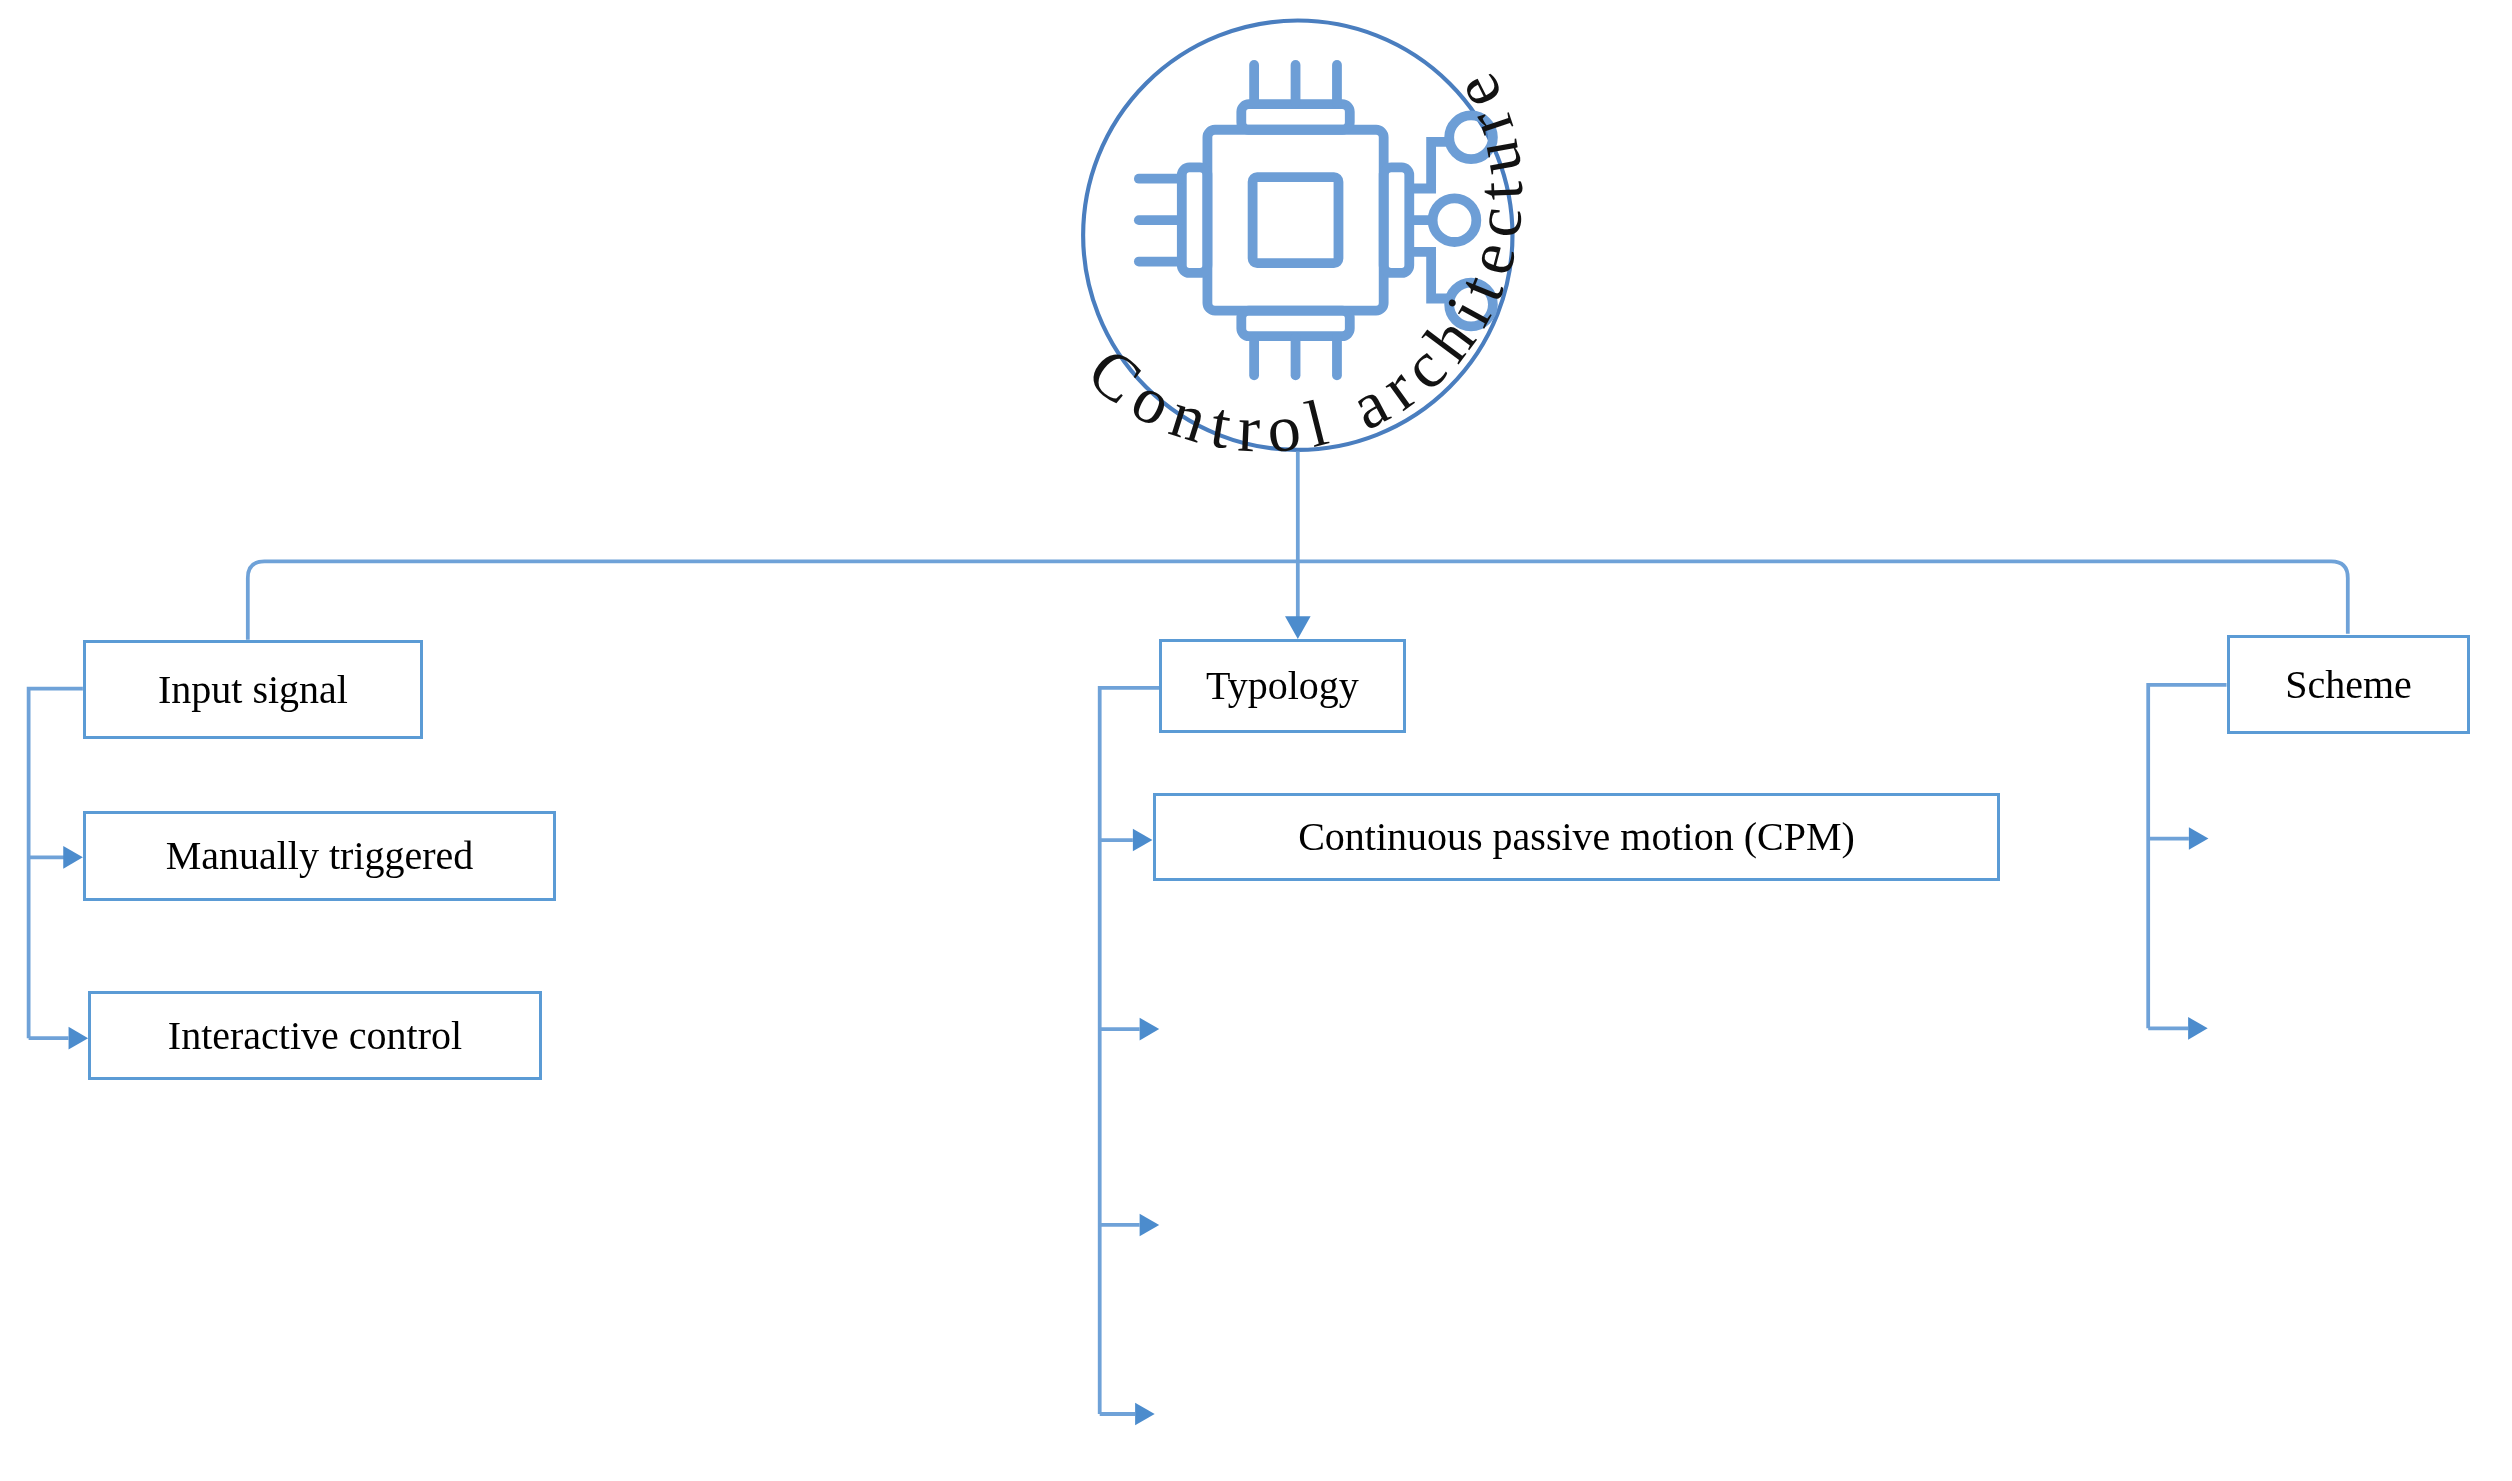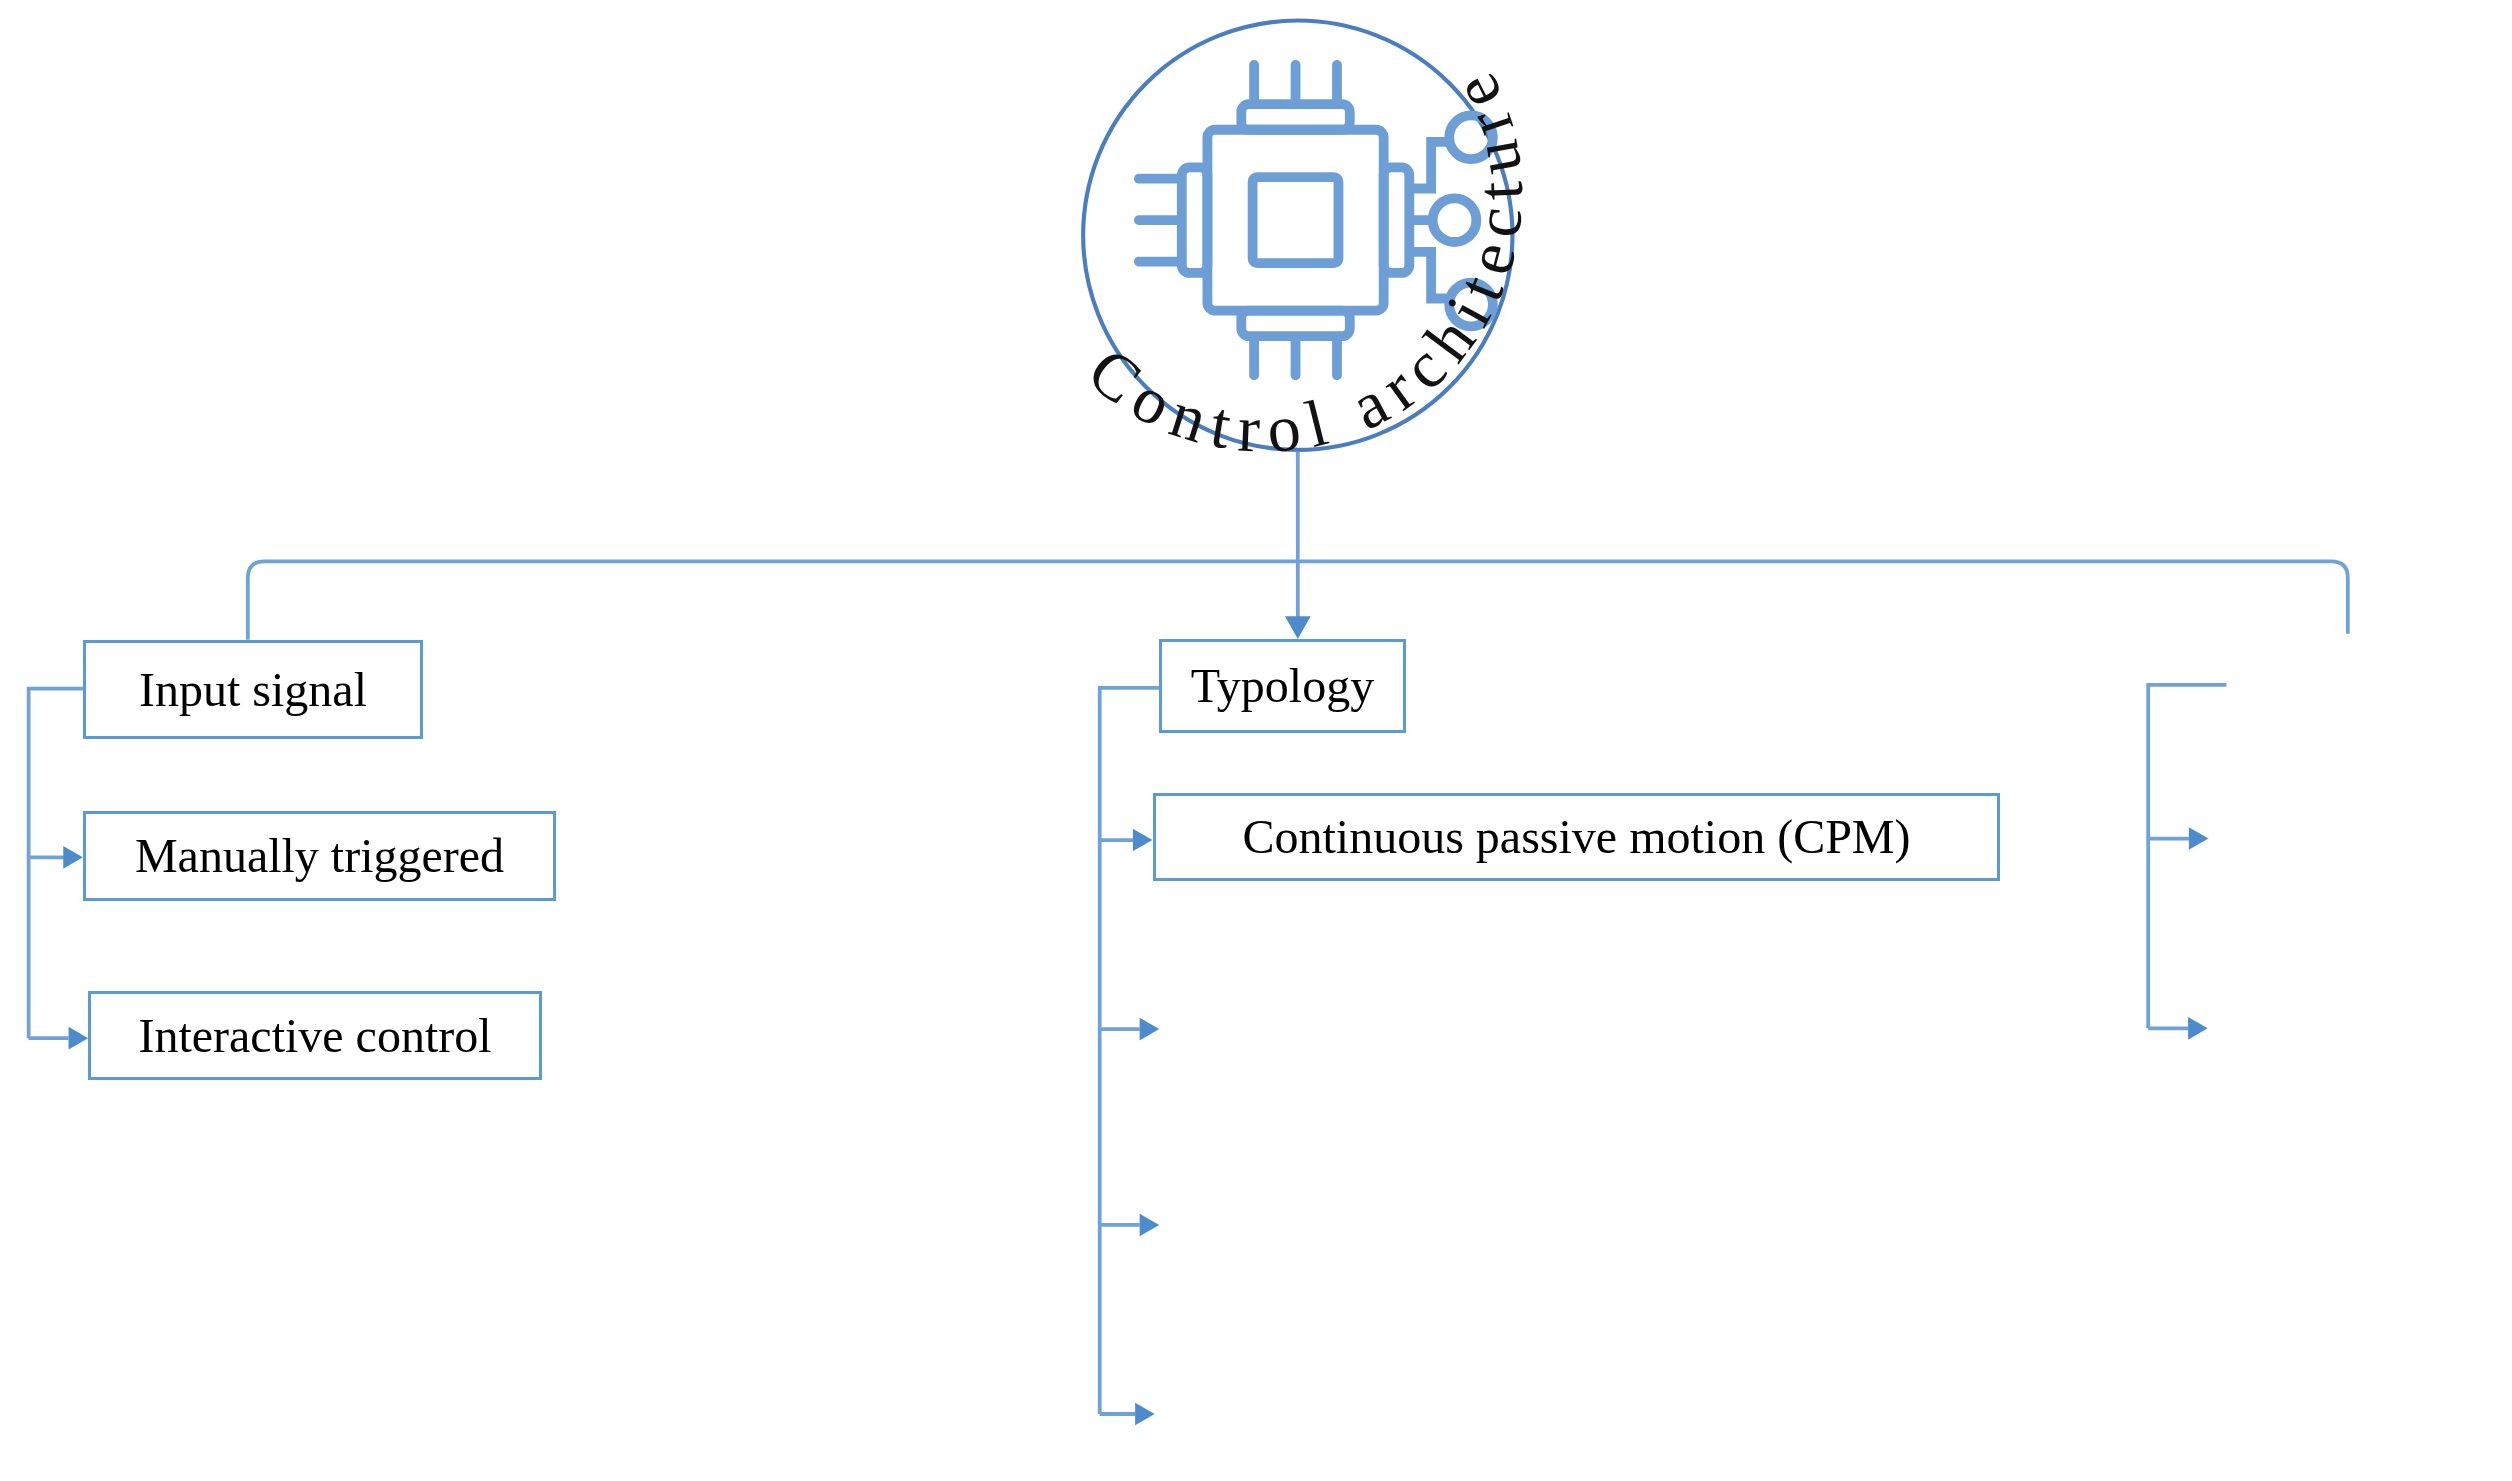--- a/index.html
+++ b/index.html
@@ -1,21 +1,21 @@
 <!DOCTYPE html>
 <html style="font-size:12px"><head>
 <meta charset="utf-8">
 <style>
   html,body{margin:0;padding:0;background:#ffffff;overflow:hidden;}
   .canvas{position:relative;width:2512px;height:1482px;background:#ffffff;
           font-family:"Liberation Serif","DejaVu Serif",serif;}
   .layer{position:absolute;left:0;top:0;width:2512px;height:1482px;}
   .box{position:absolute;box-sizing:border-box;border:3px solid #5b9bd5;background:#ffffff;
        display:flex;align-items:center;justify-content:center;color:#000;
-       font-size:48px;white-space:nowrap;line-height:1;}
+       font-size:40px;white-space:nowrap;line-height:1;}
   .arc-label{font-size:88px;letter-spacing:14px;fill:#121212;
              font-family:"Liberation Serif","DejaVu Serif",serif;}
 </style>
 </head>
 <body>
 
 <div class="canvas">
 
   <svg class="layer" viewBox="0 0 3335 1967">
 
@@ -103,15 +103,18 @@
     <span>Interactive control</span>
   </div>
 
   <div class="box" style="left:1159px;top:639px;width:247px;height:94px">
     <span>Typology</span>
   </div>
   <div class="box" style="left:1153px;top:793px;width:847px;height:88px">
     <span>Continuous passive motion (CPM)</span>
   </div>
 
+  <div class="box" style="left:2227px;top:635px;width:243px;height:99px">
+    <span>Scheme</span>
+  </div>
 
 </div>
 
 
 </body></html>

